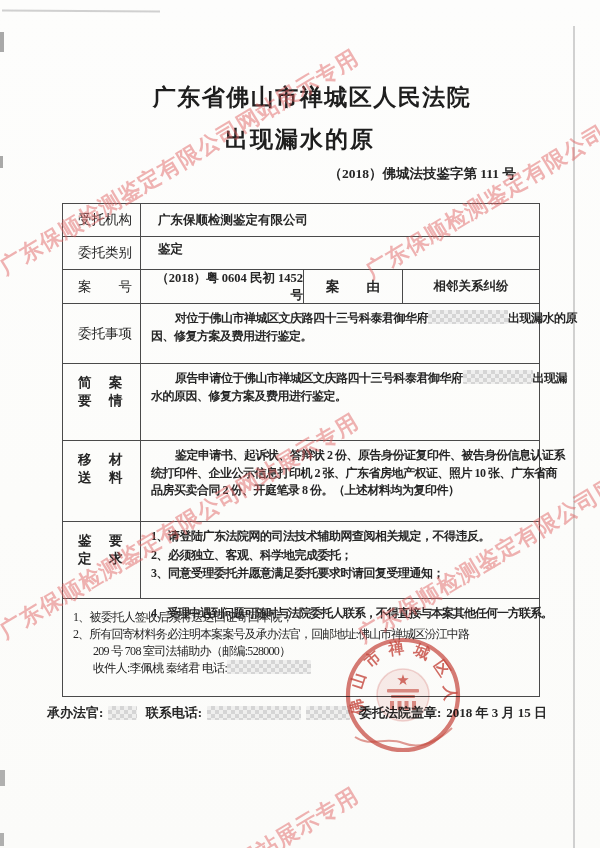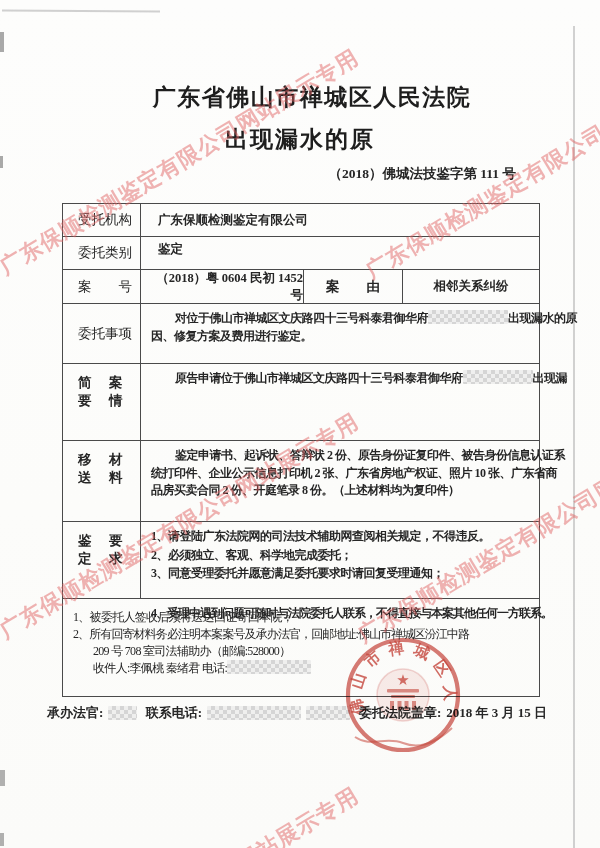--- a/index.html
+++ b/index.html
@@ -112,20 +112,21 @@
       </div>
     </div>
 
     <div class="t-row h-r5">
       <div class="cell lbl-tall">
         <span>简　要</span>
         <span>案　情</span>
       </div>
       <div class="cell val-top">
         <div class="cell-text indent"><span>原告申请位于佛山市禅城区文庆路四十三号科泰君御华府</span><span class="redact rw70"></span><span>出现漏</span></div>
+        <div class="cell-text">水的原因、修复方案及费用进行鉴定。</div>
       </div>
     </div>
 
     <div class="t-row h-r6">
       <div class="cell lbl-tall">
         <span>移　送</span>
         <span>材　料</span>
       </div>
       <div class="cell val-top">
         <div class="cell-text indent">鉴定申请书、起诉状、答辩状 2 份、原告身份证复印件、被告身份信息认证系</div>

